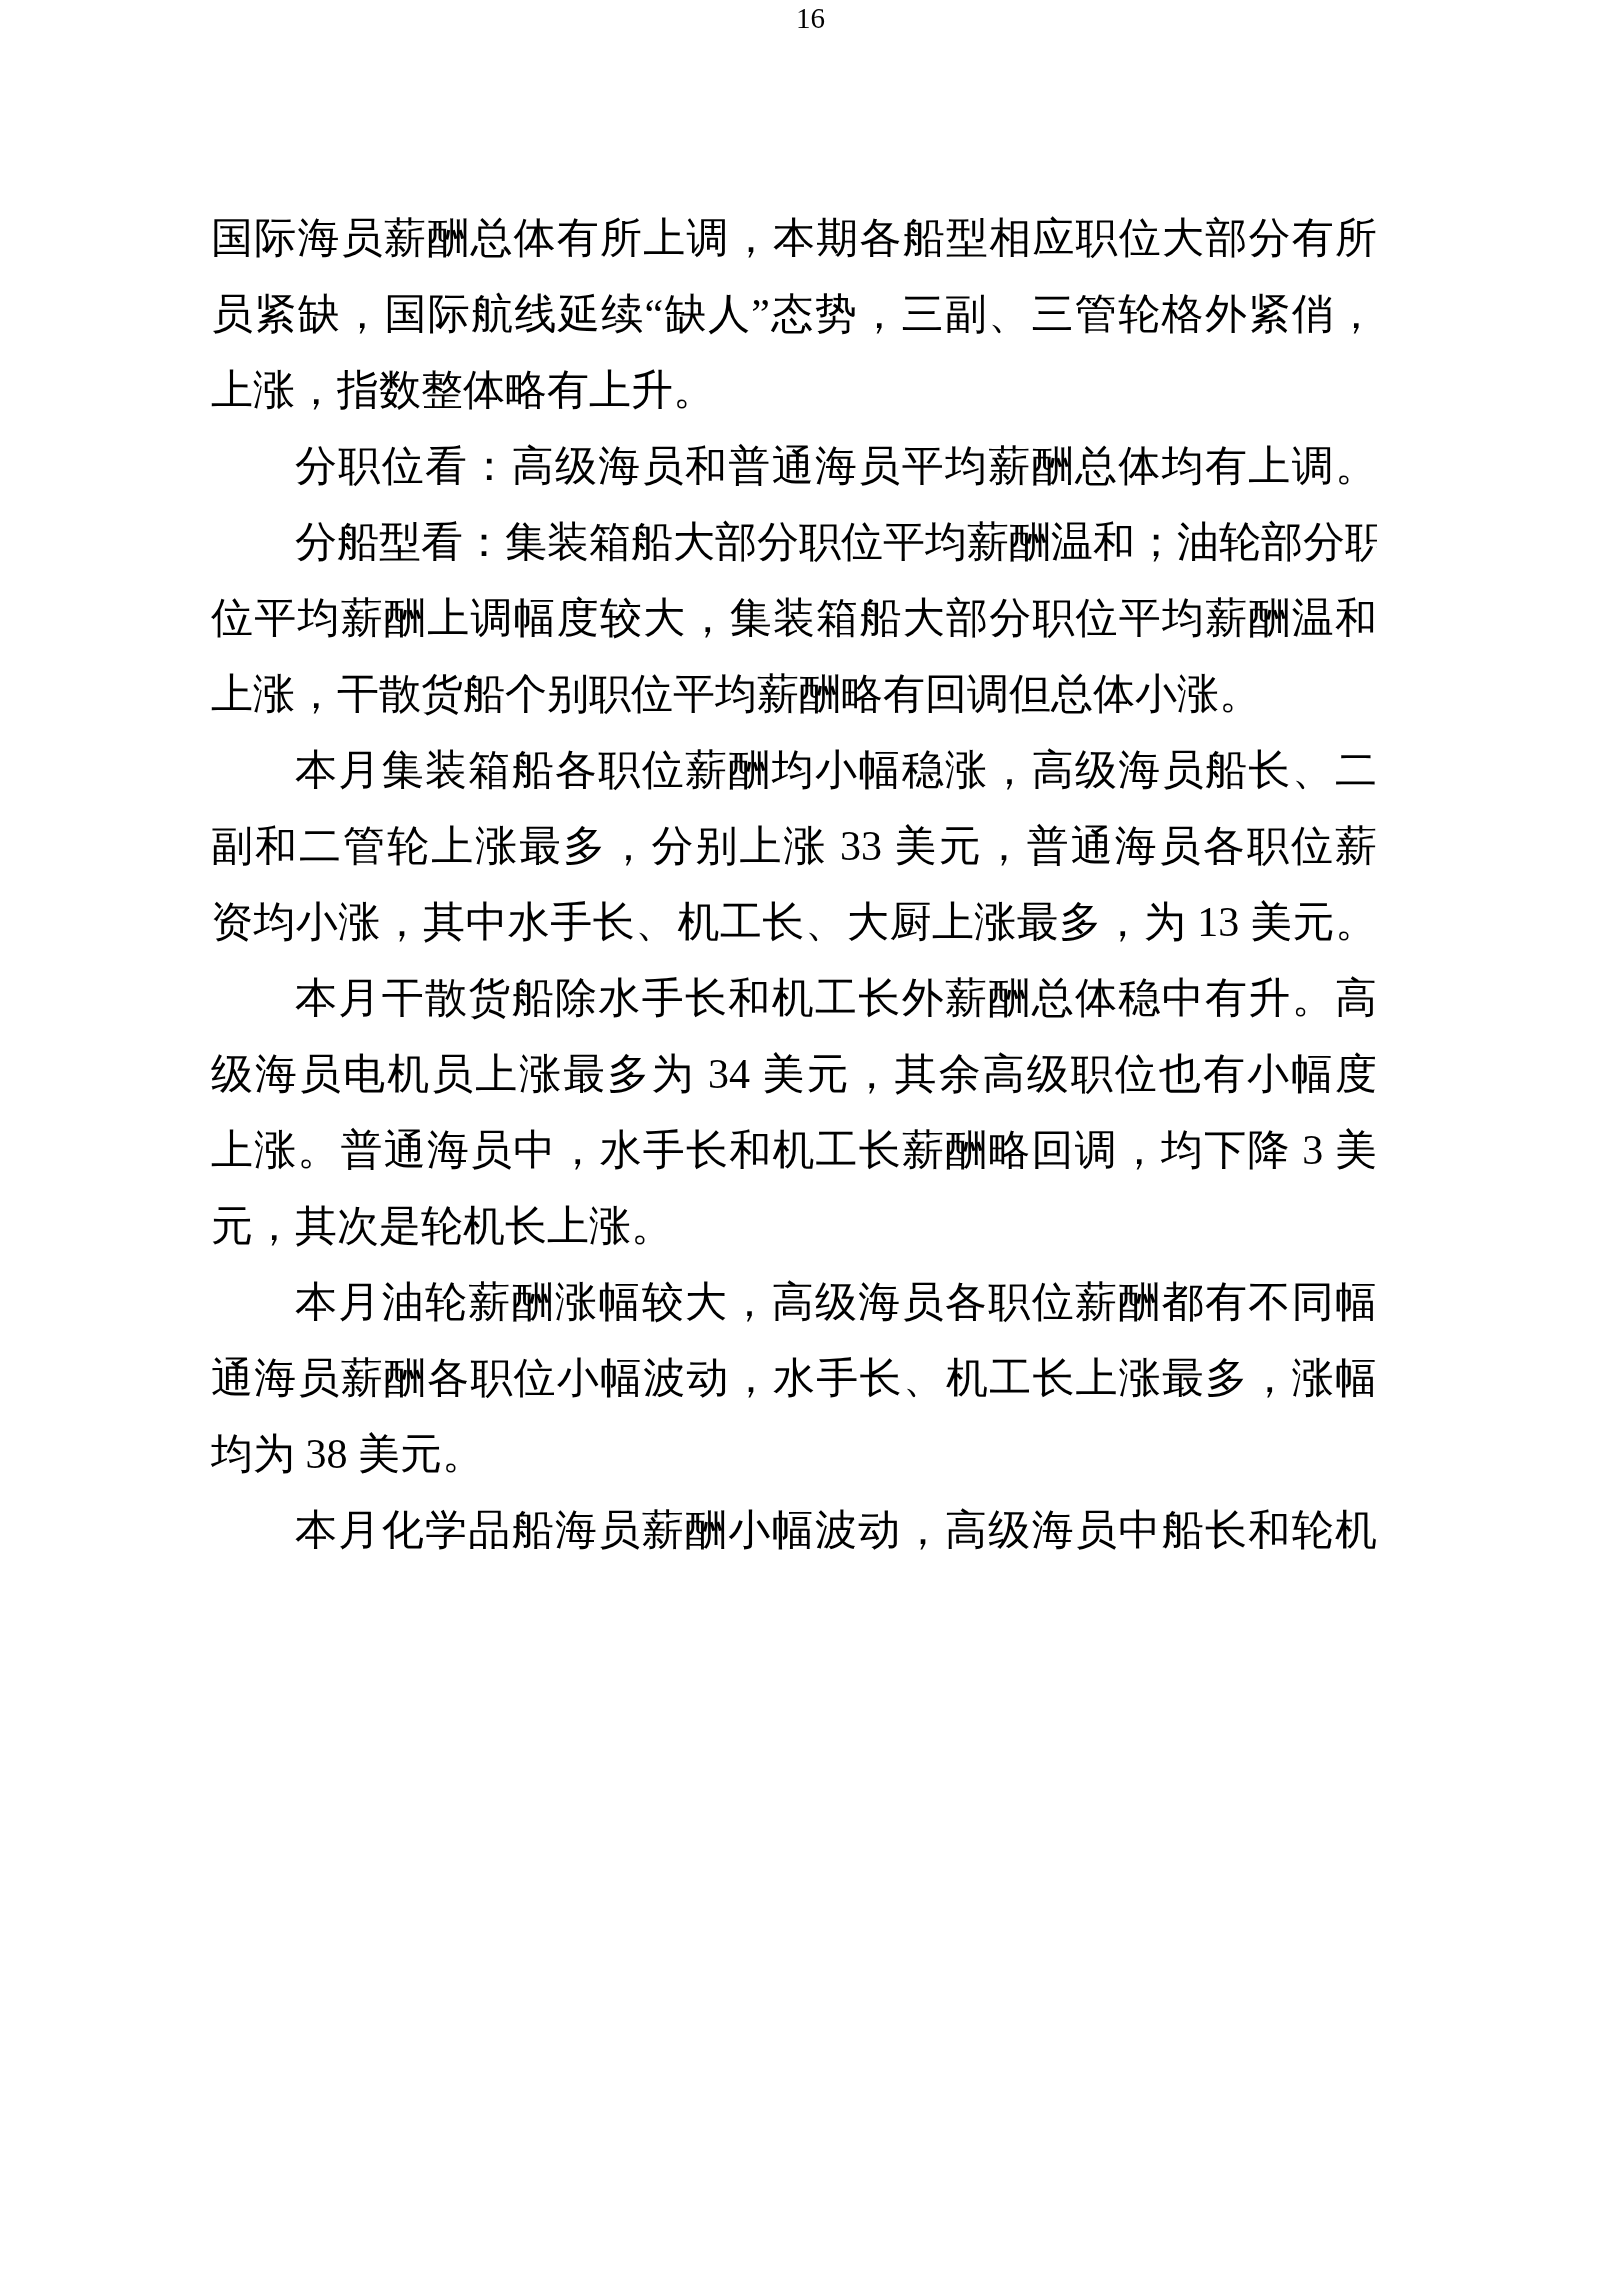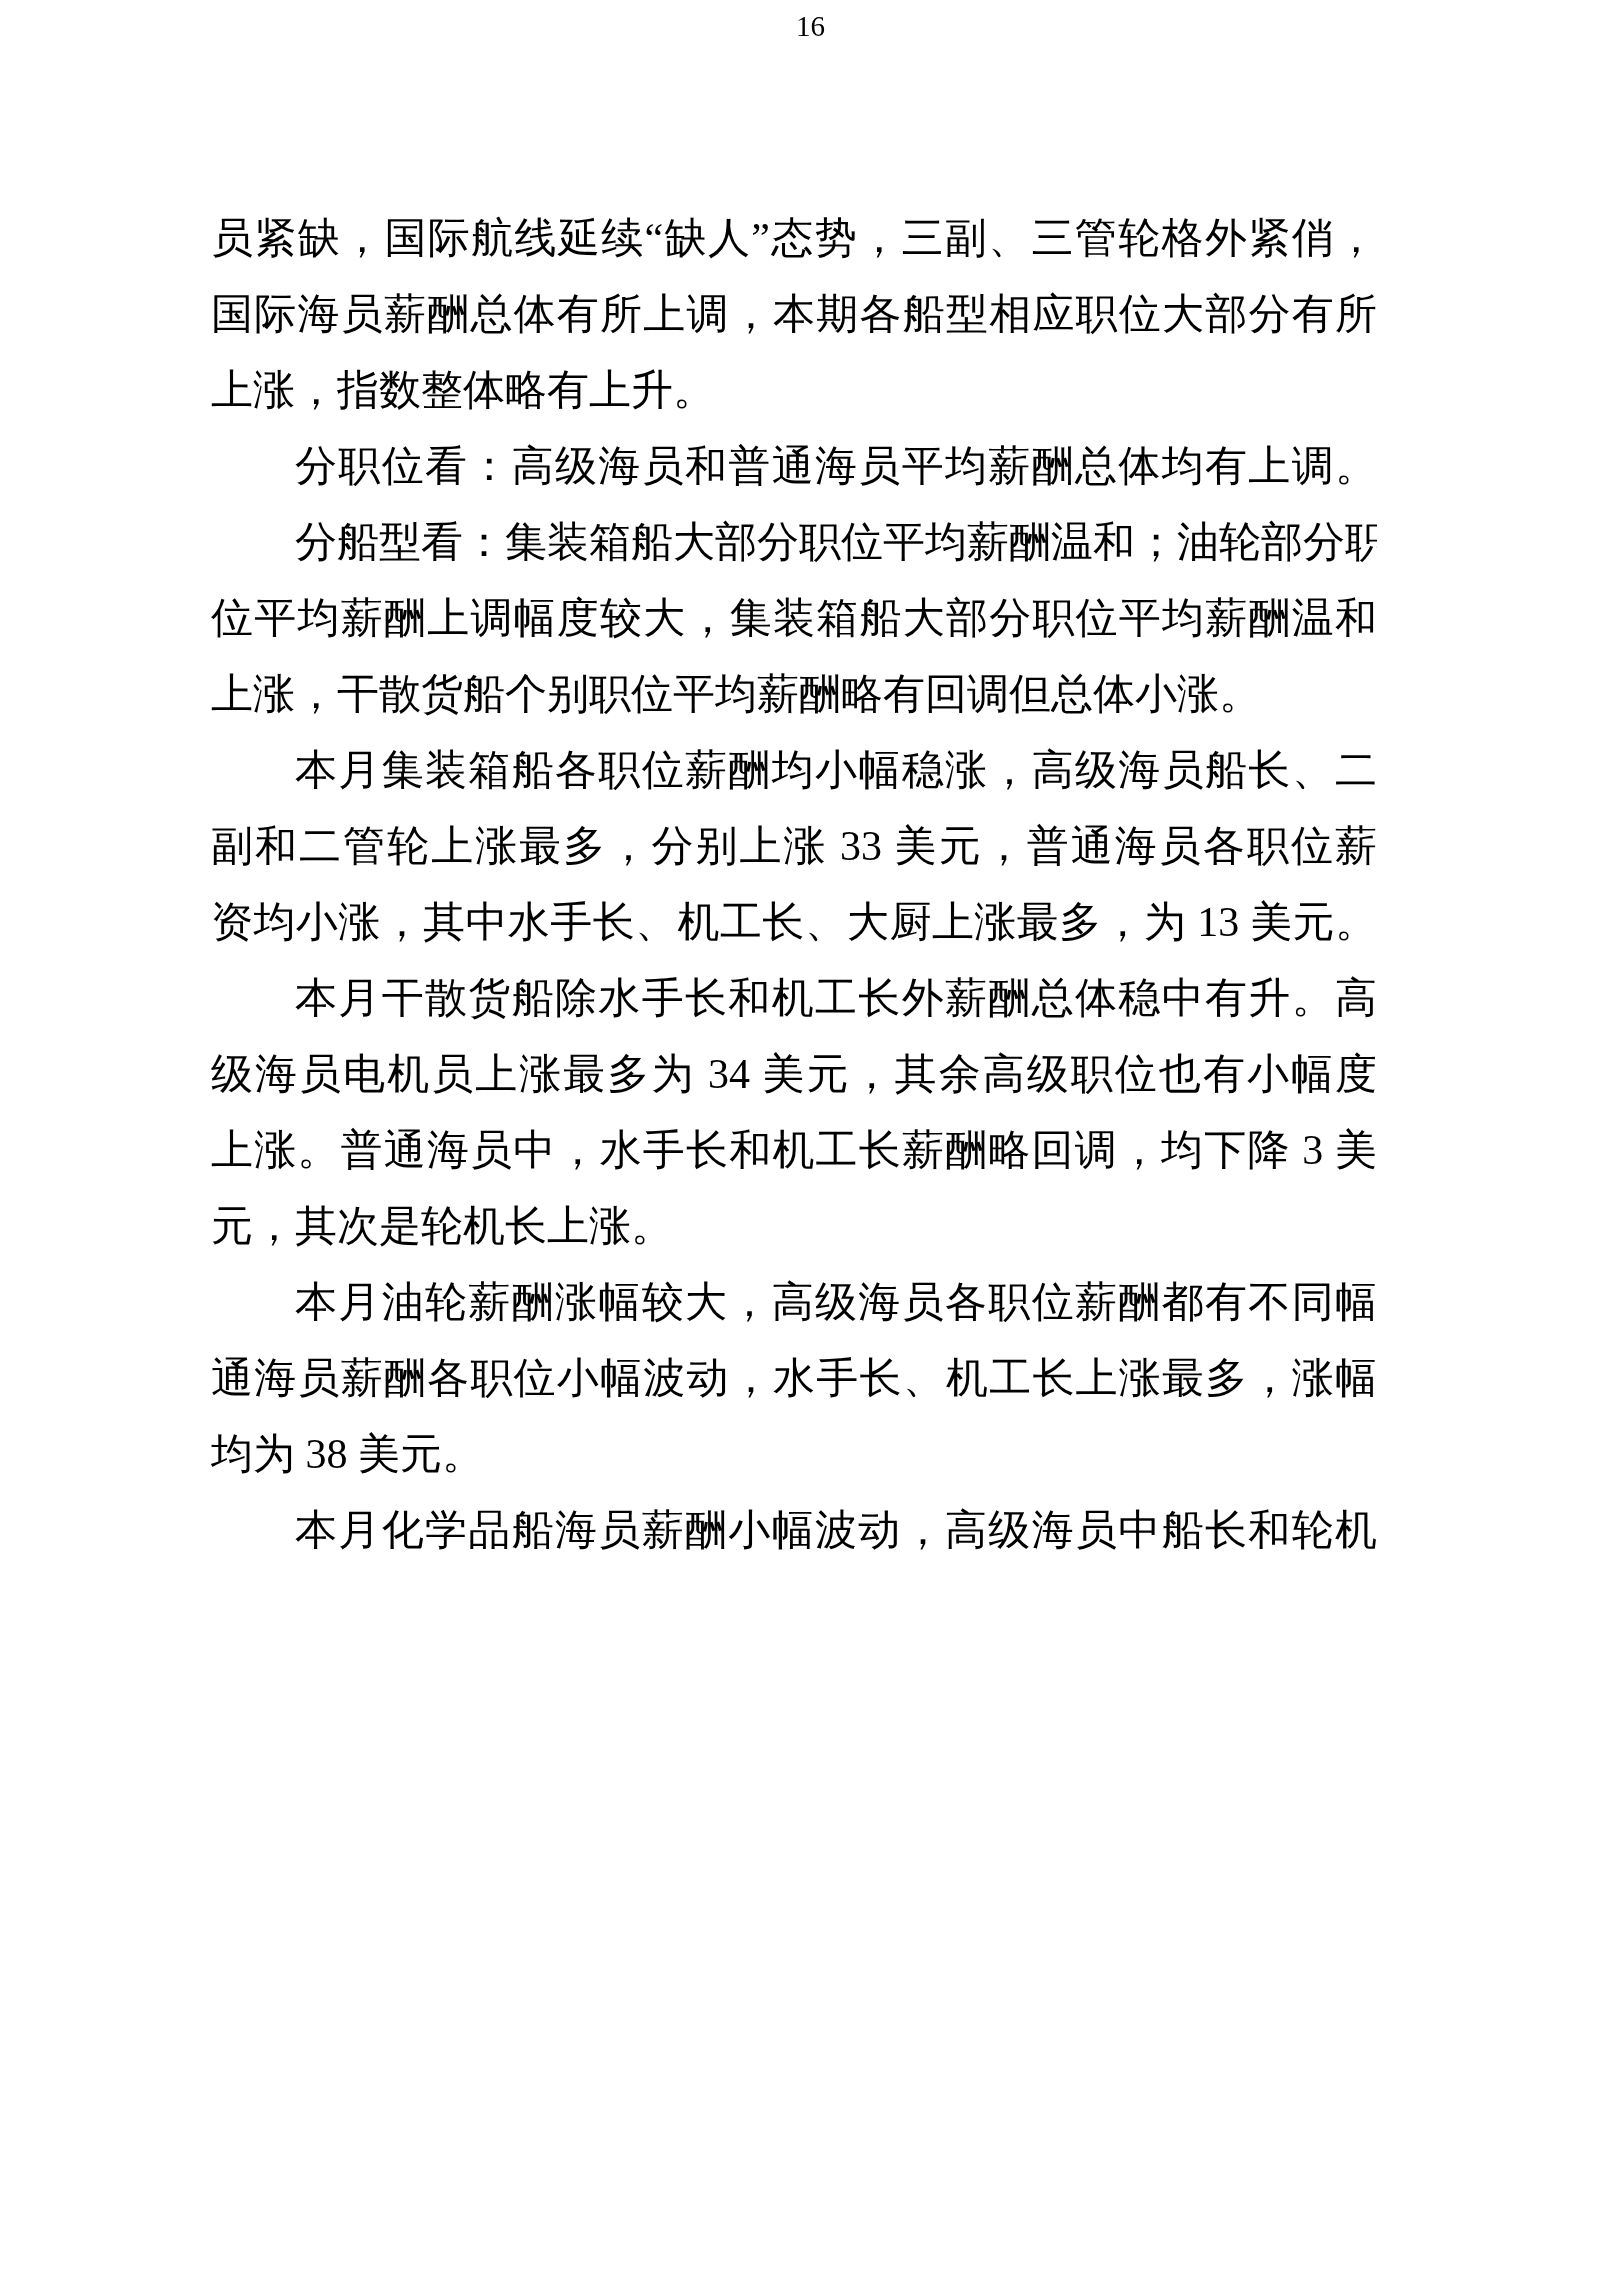--- a/index.html
+++ b/index.html
@@ -10,21 +10,21 @@
   body {
     position: relative;
     width: 1621px;
     height: 2293px;
     font-family: "Liberation Serif", "DejaVu Serif", serif;
     color: #000000;
     overflow: hidden;
   }
   .page-number {
     position: absolute;
-    top: 12px;
+    top: 4px;
     left: 0;
     width: 100%;
     text-align: center;
     font-size: 29px;
     line-height: 1.0;
   }
   .doc-body {
     position: absolute;
     left: 211px;
     top: 200px;
@@ -57,22 +57,22 @@
   }
 </style>
 </head>
 <body>
 
 <div class="page-number">16</div>
 
 <div class="doc-body">
 
   <div class="para">
+    <div class="line j">国际海员薪酬总体有所上调，本期各船型相应职位大部分有所</div>
     <div class="line j">员紧缺，国际航线延续“缺人”态势，三副、三管轮格外紧俏，</div>
-    <div class="line j">国际海员薪酬总体有所上调，本期各船型相应职位大部分有所</div>
     <div class="line e">上涨，指数整体略有上升。</div>
   </div>
 
   <div class="para">
     <div class="line j i">分职位看：高级海员和普通海员平均薪酬总体均有上调。</div>
   </div>
 
 
   <div class="para">
     <div class="line j i">分船型看：集装箱船大部分职位平均薪酬温和；油轮部分职</div>

